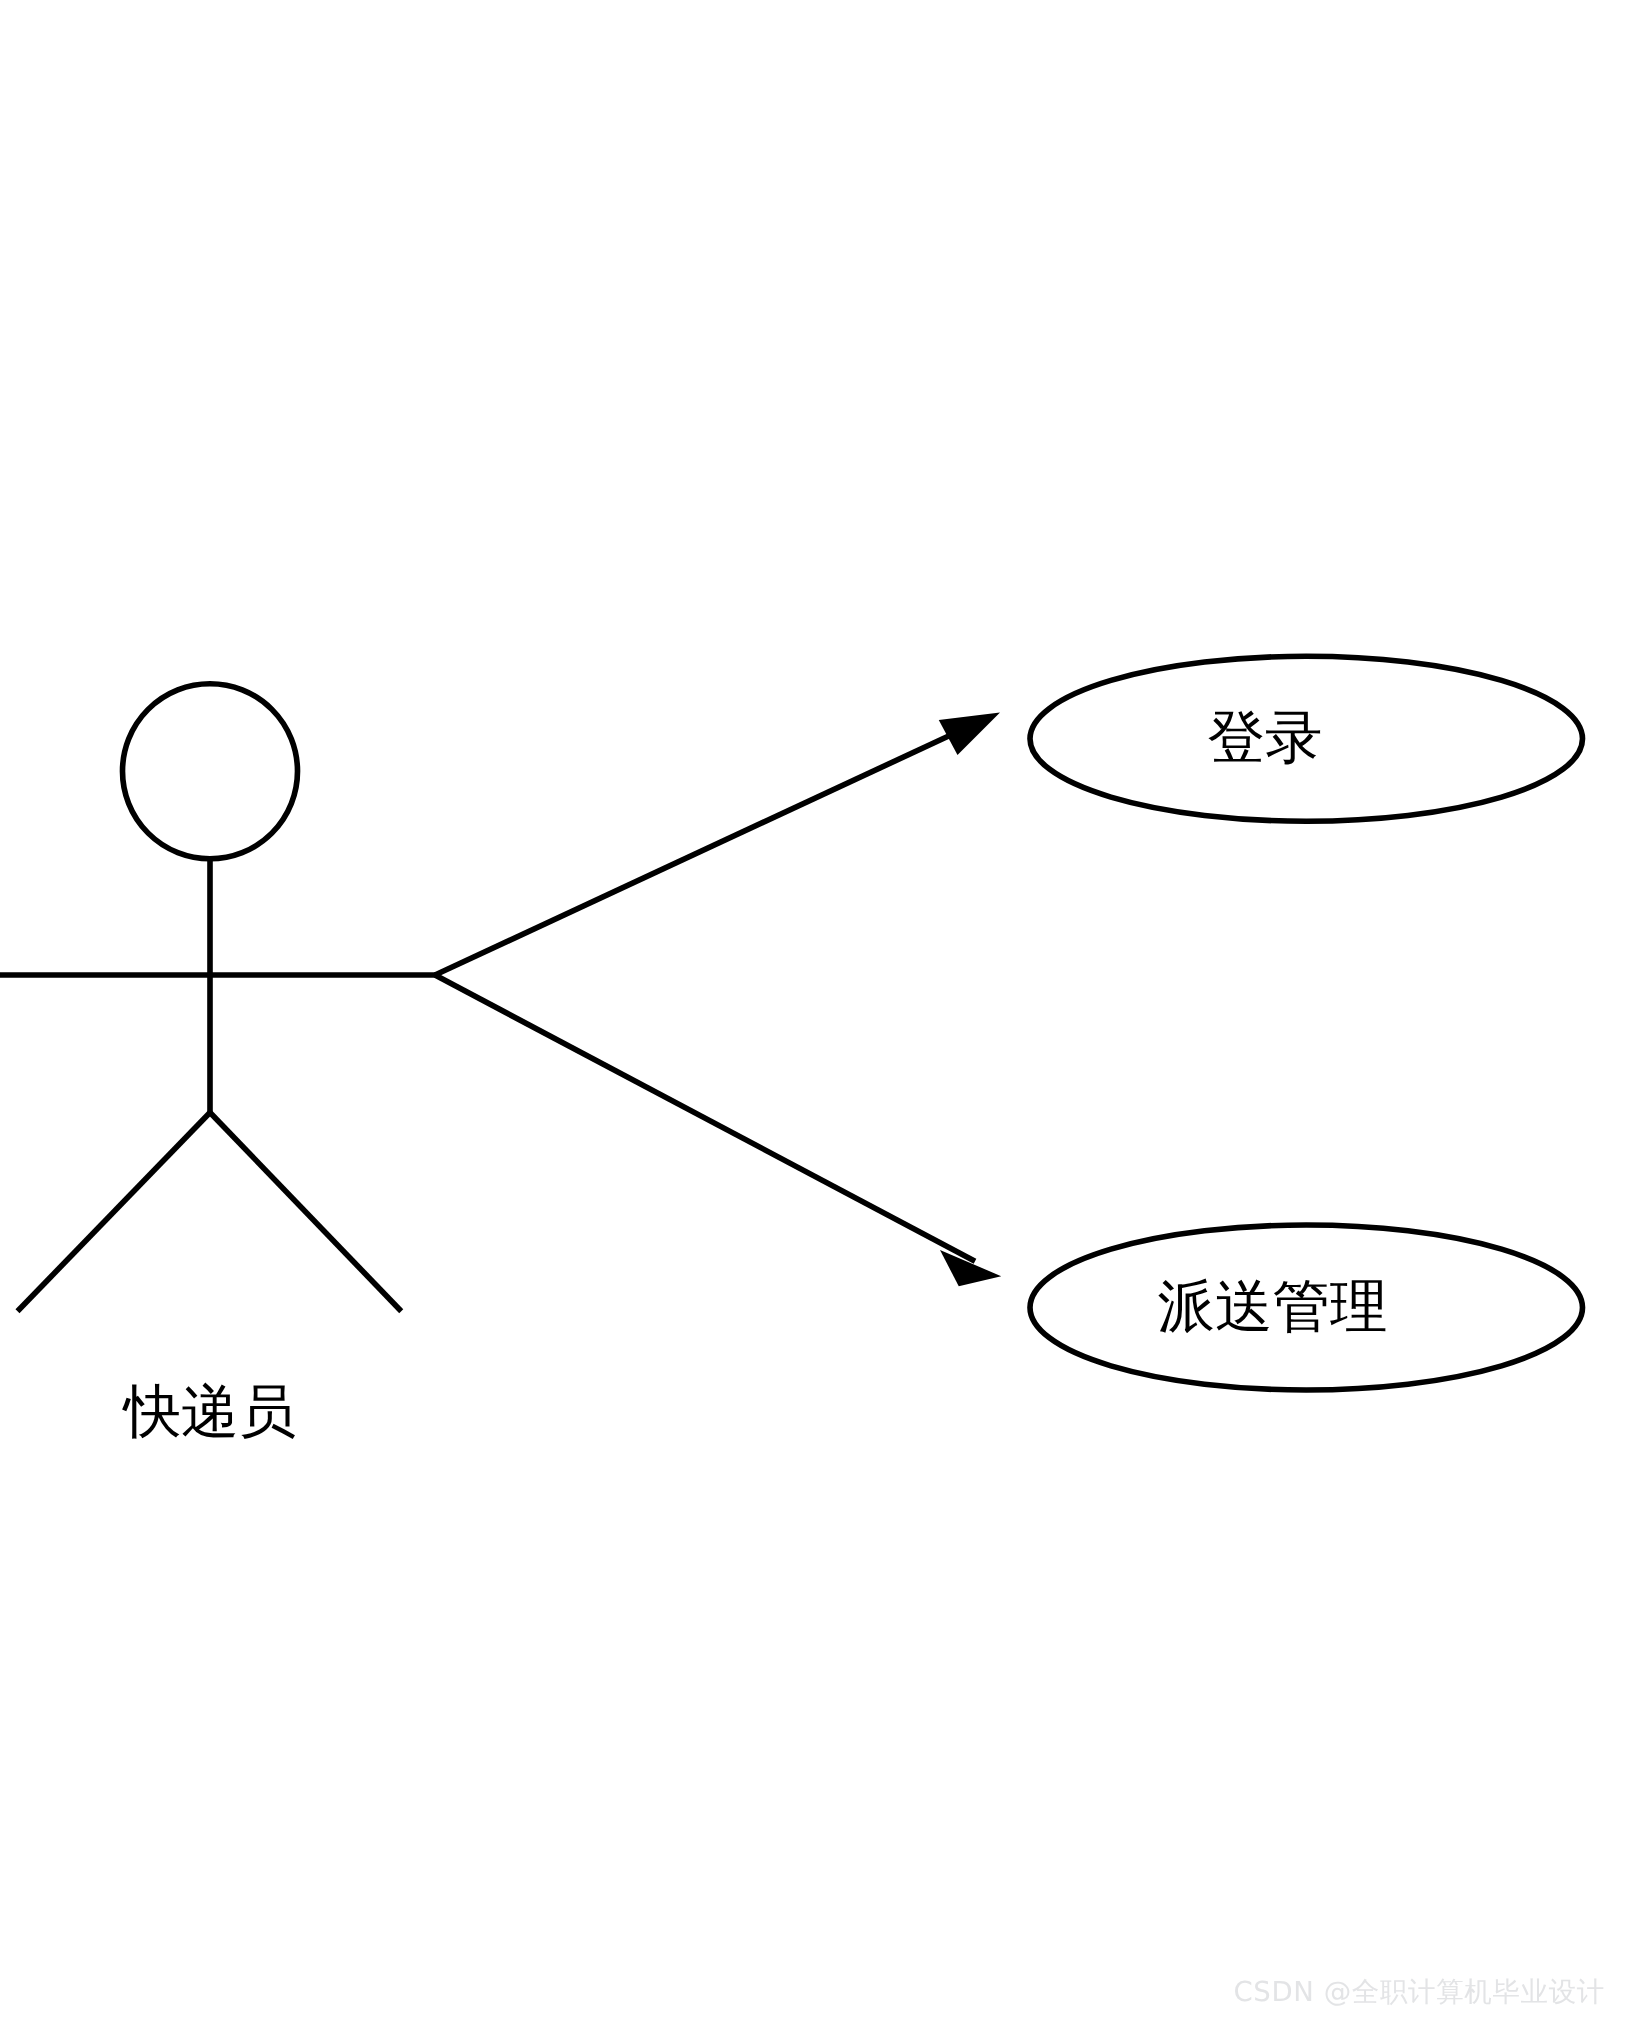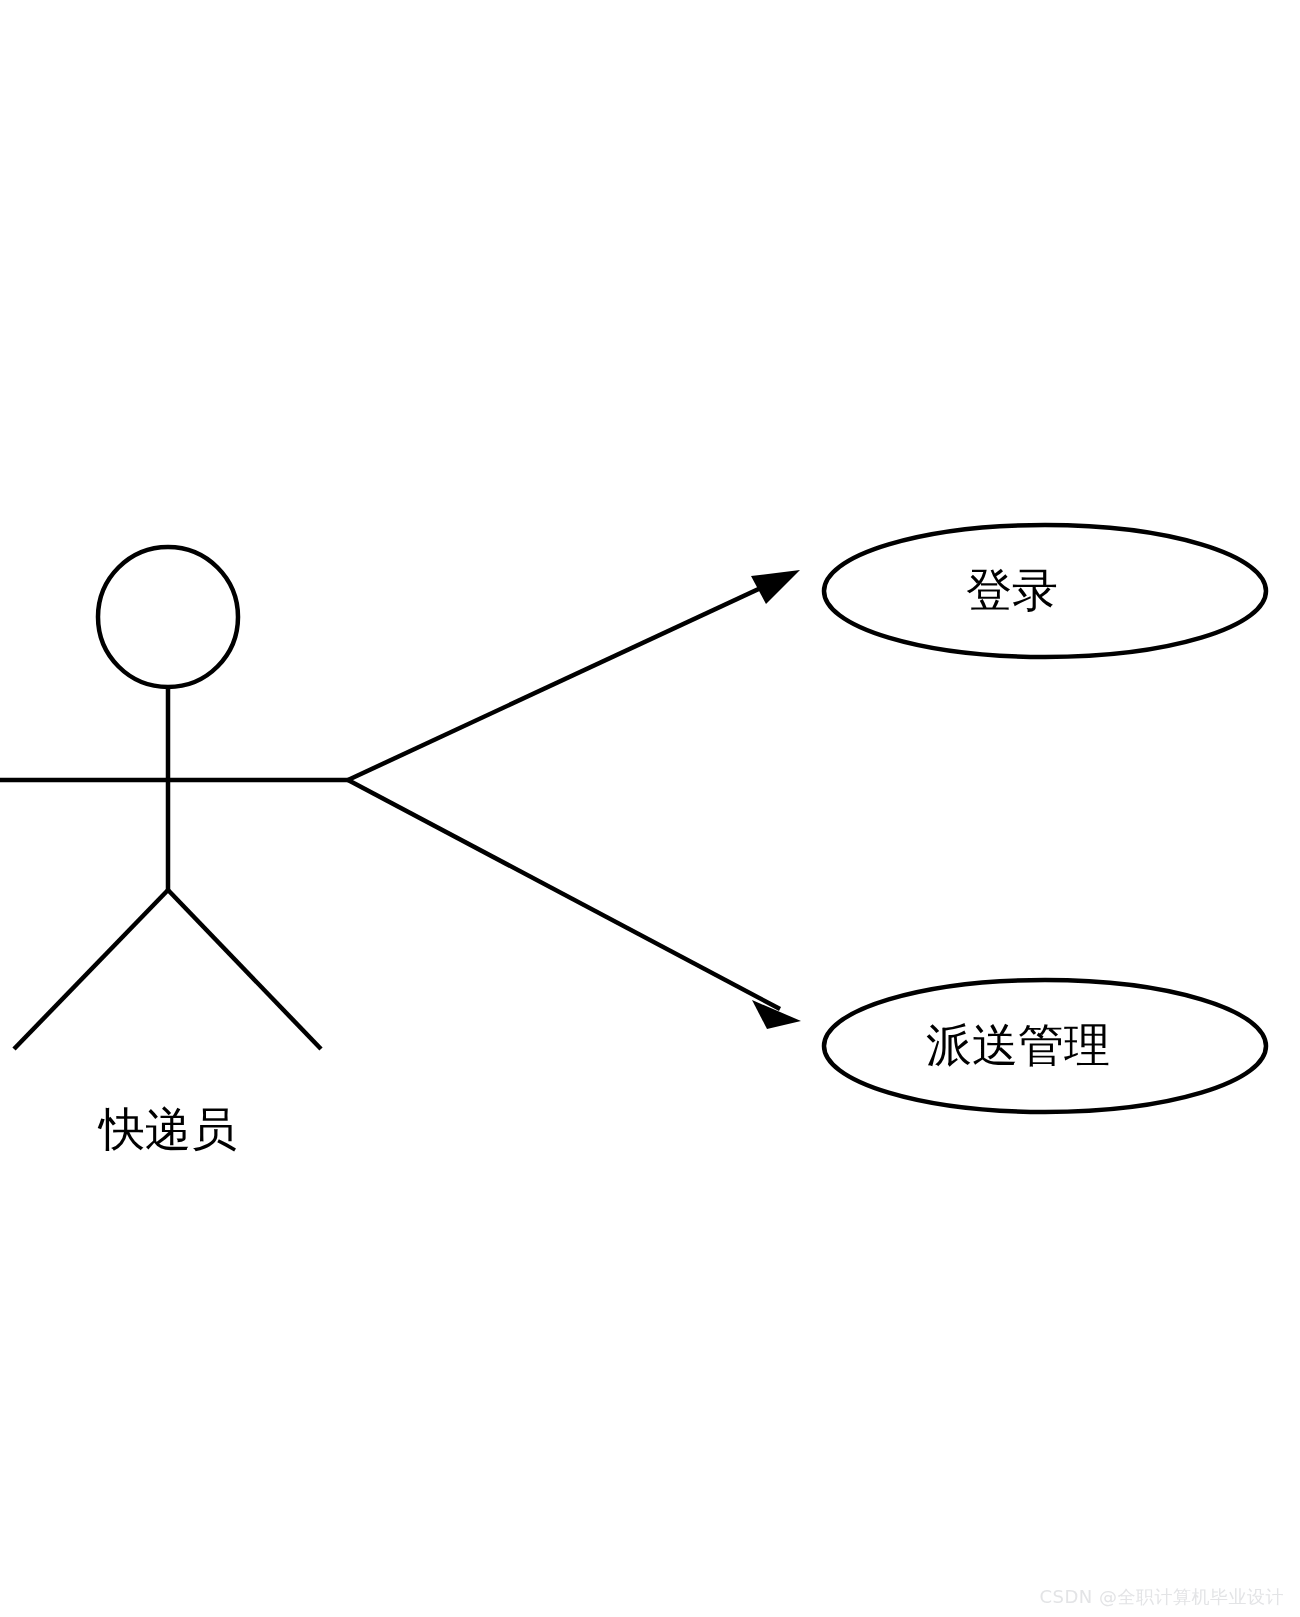--- a/index.html
+++ b/index.html
@@ -57,21 +57,21 @@
     fill: #000000;
     font-size: 46px;
     text-anchor: middle;
     dominant-baseline: middle;
   }
   .watermark-text {
     position: absolute;
     right: 16px;
     bottom: 8px;
     font-family: "DejaVu Sans", "Liberation Sans", sans-serif;
-    font-size: 18px;
+    font-size: 22px;
     color: #e3e4e6;
     letter-spacing: 0.5px;
     white-space: nowrap;
     user-select: none;
   }
 </style>
 </head>
 <body>
 
 <div id="canvas">

